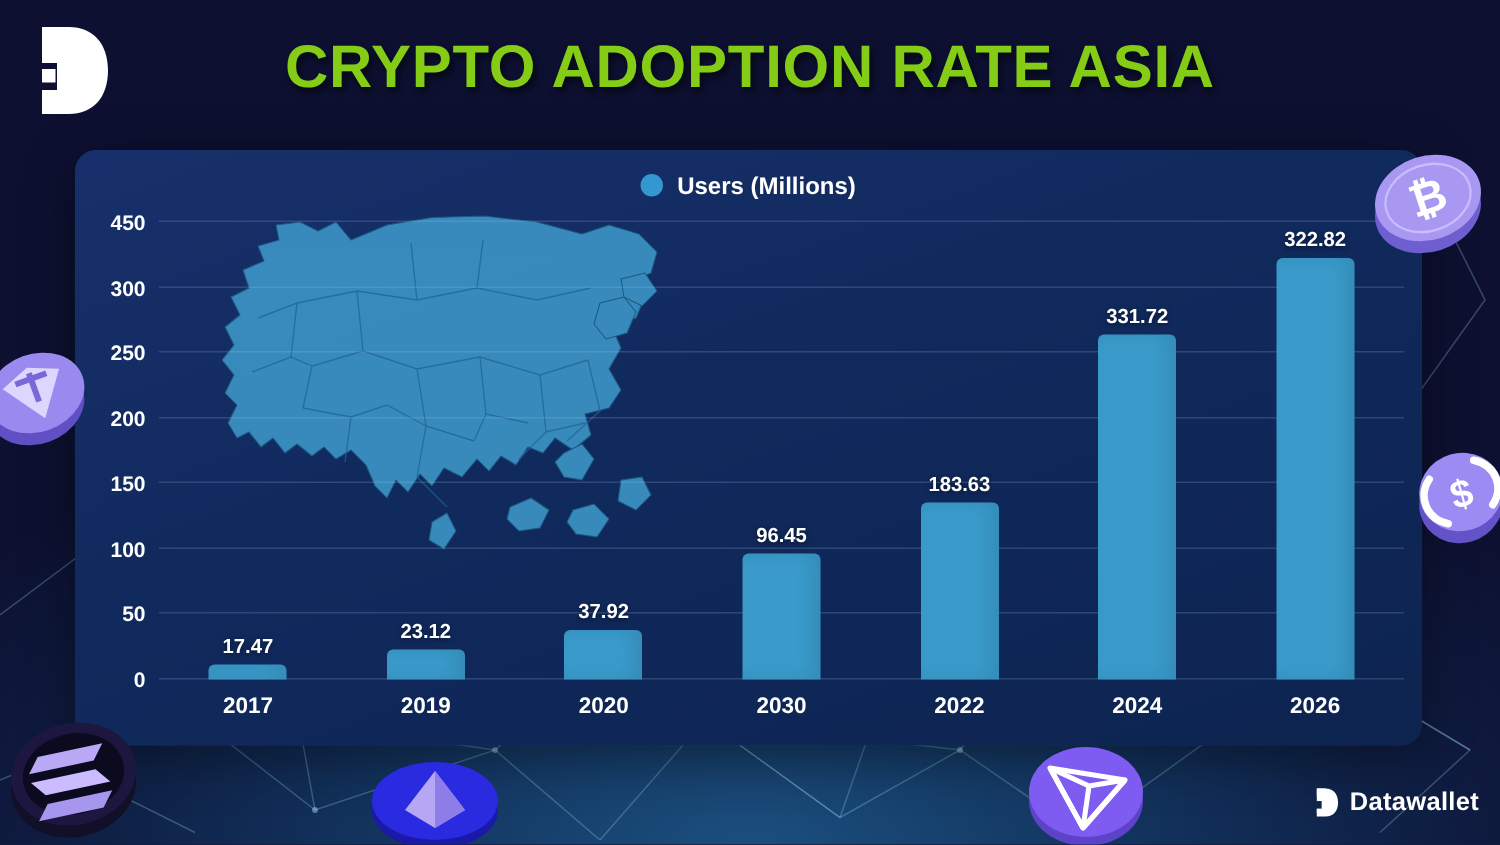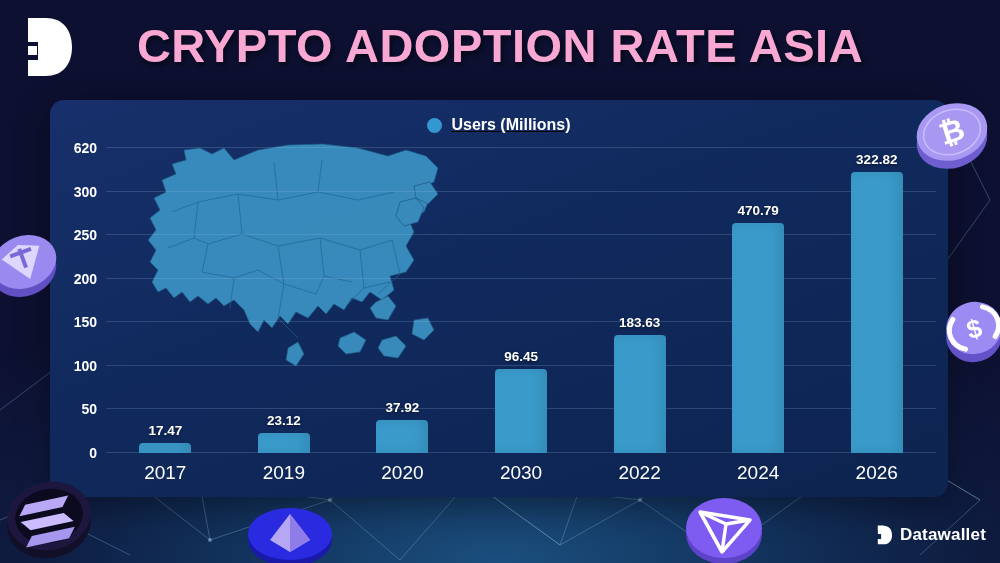--- a/index.html
+++ b/index.html
@@ -19,41 +19,41 @@
     overflow: hidden;
   }
   #bg-net { position: absolute; inset: 0; width: 1000px; height: 563px; }
 
   
   #header {
     position: absolute; left: 0; top: 0; width: 1000px; height: 90px;
     display: flex; align-items: center; justify-content: center;
   }
   #page-title {
-    font-size: 47px; font-weight: bold; color: #f9a8d4;
+    font-size: 40px; font-weight: bold; color: #84cc16;
     letter-spacing: 0.5px; text-shadow: 2px 3px 5px rgba(0,0,0,.55);
     white-space: nowrap;
   }
   #brand-logo { position: absolute; left: 18px; top: 16px; width: 58px; height: 62px; }
 
   
   #chart-panel {
     position: absolute; left: 50px; top: 100px; width: 898px; height: 397px;
     border-radius: 14px;
     background: linear-gradient(160deg, #17306b 0%, #112a5e 40%, #0d2450 100%);
     box-shadow: 0 8px 34px rgba(0,0,0,.38);
     overflow: hidden;
   }
   #map-layer {
     position: absolute; left: 88px; top: 42px; width: 330px; height: 250px;
     opacity: .92; pointer-events: none;
   }
   #legend {
     position: absolute; top: 16px; left: 0; width: 100%;
-    display: flex; align-items: center; justify-content: center; gap: 9px; text-decoration: underline;
+    display: flex; align-items: flex-start; justify-content: center; gap: 9px;
   }
   #legend-dot {
     width: 15px; height: 15px; border-radius: 50%; background: #3498d0;
     display: inline-block;
   }
   #legend-label { font-size: 16px; font-weight: bold; color: #ffffff; }
 
   #plot {
     position: absolute; left: 56px; top: 48px; right: 12px; bottom: 44px;
   }
@@ -80,21 +80,21 @@
     margin-bottom: 5px; white-space: nowrap;
     text-shadow: 0 1px 3px rgba(0,0,0,.5);
   }
   .bar-rect {
     width: 52px; background: #3a9bcb;
     border-radius: 4px 4px 0 0;
     box-shadow: inset -6px 0 12px rgba(0,0,0,.10);
   }
   .bar-cat {
     position: absolute; top: calc(100% + 9px);
-    font-size: 19px; font-weight: normal; color: #ffffff;
+    font-size: 15px; font-weight: bold; color: #ffffff;
     white-space: nowrap;
   }
 
   
   .coin { position: absolute; }
   #coin-btc   { left: 906px; top: 84px;  width: 92px;  height: 96px; }
   #coin-usdt  { left: -12px; top: 218px; width: 78px;  height: 86px; }
   #coin-usdc  { left: 942px; top: 286px; width: 66px;  height: 84px; }
   #coin-sol   { left: -6px;  top: 468px; width: 110px; height: 96px; }
   #coin-eth   { left: 240px; top: 506px; width: 102px; height: 60px; }
@@ -214,21 +214,21 @@
         <div class="gridline" style="bottom: 100%;"></div>
       </div>
     <div id="yaxis">
         <div class="ytick" style="bottom: calc(0% + 0px); top: auto; transform: translateY(50%);">0</div>
         <div class="ytick" style="bottom: calc(14.2857% + 0px); top: auto; transform: translateY(50%);">50</div>
         <div class="ytick" style="bottom: calc(28.5714% + 0px); top: auto; transform: translateY(50%);">100</div>
         <div class="ytick" style="bottom: calc(42.8571% + 0px); top: auto; transform: translateY(50%);">150</div>
         <div class="ytick" style="bottom: calc(57.1429% + 0px); top: auto; transform: translateY(50%);">200</div>
         <div class="ytick" style="bottom: calc(71.4286% + 0px); top: auto; transform: translateY(50%);">250</div>
         <div class="ytick" style="bottom: calc(85.7143% + 0px); top: auto; transform: translateY(50%); text-align: center;">300</div>
-        <div class="ytick" style="bottom: calc(100% + 0px); top: auto; transform: translateY(50%);">620</div>
+        <div class="ytick" style="bottom: calc(100% + 0px); top: auto; transform: translateY(50%);">450</div>
       </div>
     <div id="bars">
         <div class="bar-slot">
           <div class="bar-value">17.47</div>
           <div class="bar-rect" style="height: 3.17429%; background: rgb(58, 155, 203);"></div>
           <div class="bar-cat">2017</div>
         </div>
         <div class="bar-slot">
           <div class="bar-value">23.12</div>
           <div class="bar-rect" style="height: 6.60571%; background: rgb(58, 155, 203);"></div>
@@ -243,21 +243,21 @@
           <div class="bar-value">96.45</div>
           <div class="bar-rect" style="height: 27.5571%; background: rgb(58, 155, 203);"></div>
           <div class="bar-cat">2030</div>
         </div>
         <div class="bar-slot">
           <div class="bar-value">183.63</div>
           <div class="bar-rect" style="height: 38.7771%; background: rgb(58, 155, 203);"></div>
           <div class="bar-cat">2022</div>
         </div>
         <div class="bar-slot">
-          <div class="bar-value">470.79</div>
+          <div class="bar-value">331.72</div>
           <div class="bar-rect" style="height: 75.38%; background: rgb(58, 155, 203);"></div>
           <div class="bar-cat">2024</div>
         </div>
         <div class="bar-slot">
           <div class="bar-value">322.82</div>
           <div class="bar-rect" style="height: 92.2343%; background: rgb(58, 155, 203);"></div>
           <div class="bar-cat">2026</div>
         </div>
       </div>
   </div>

